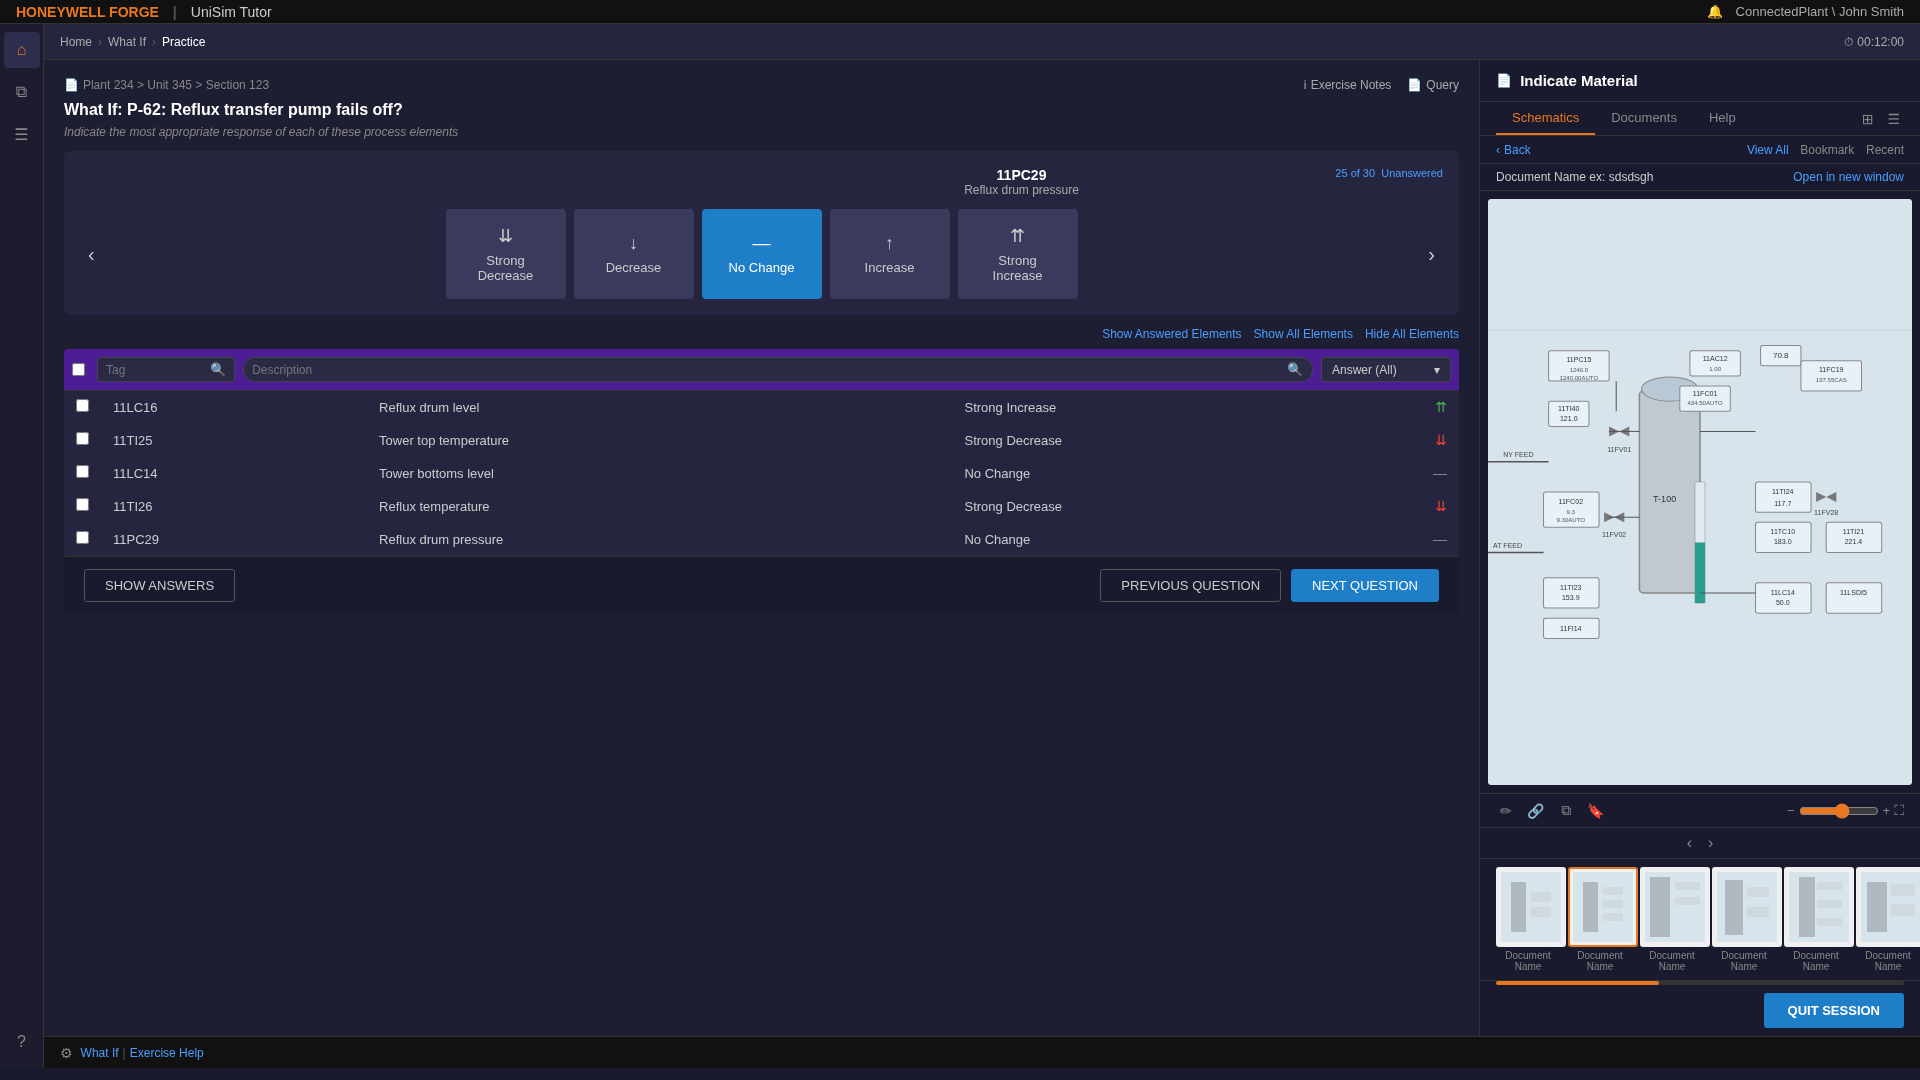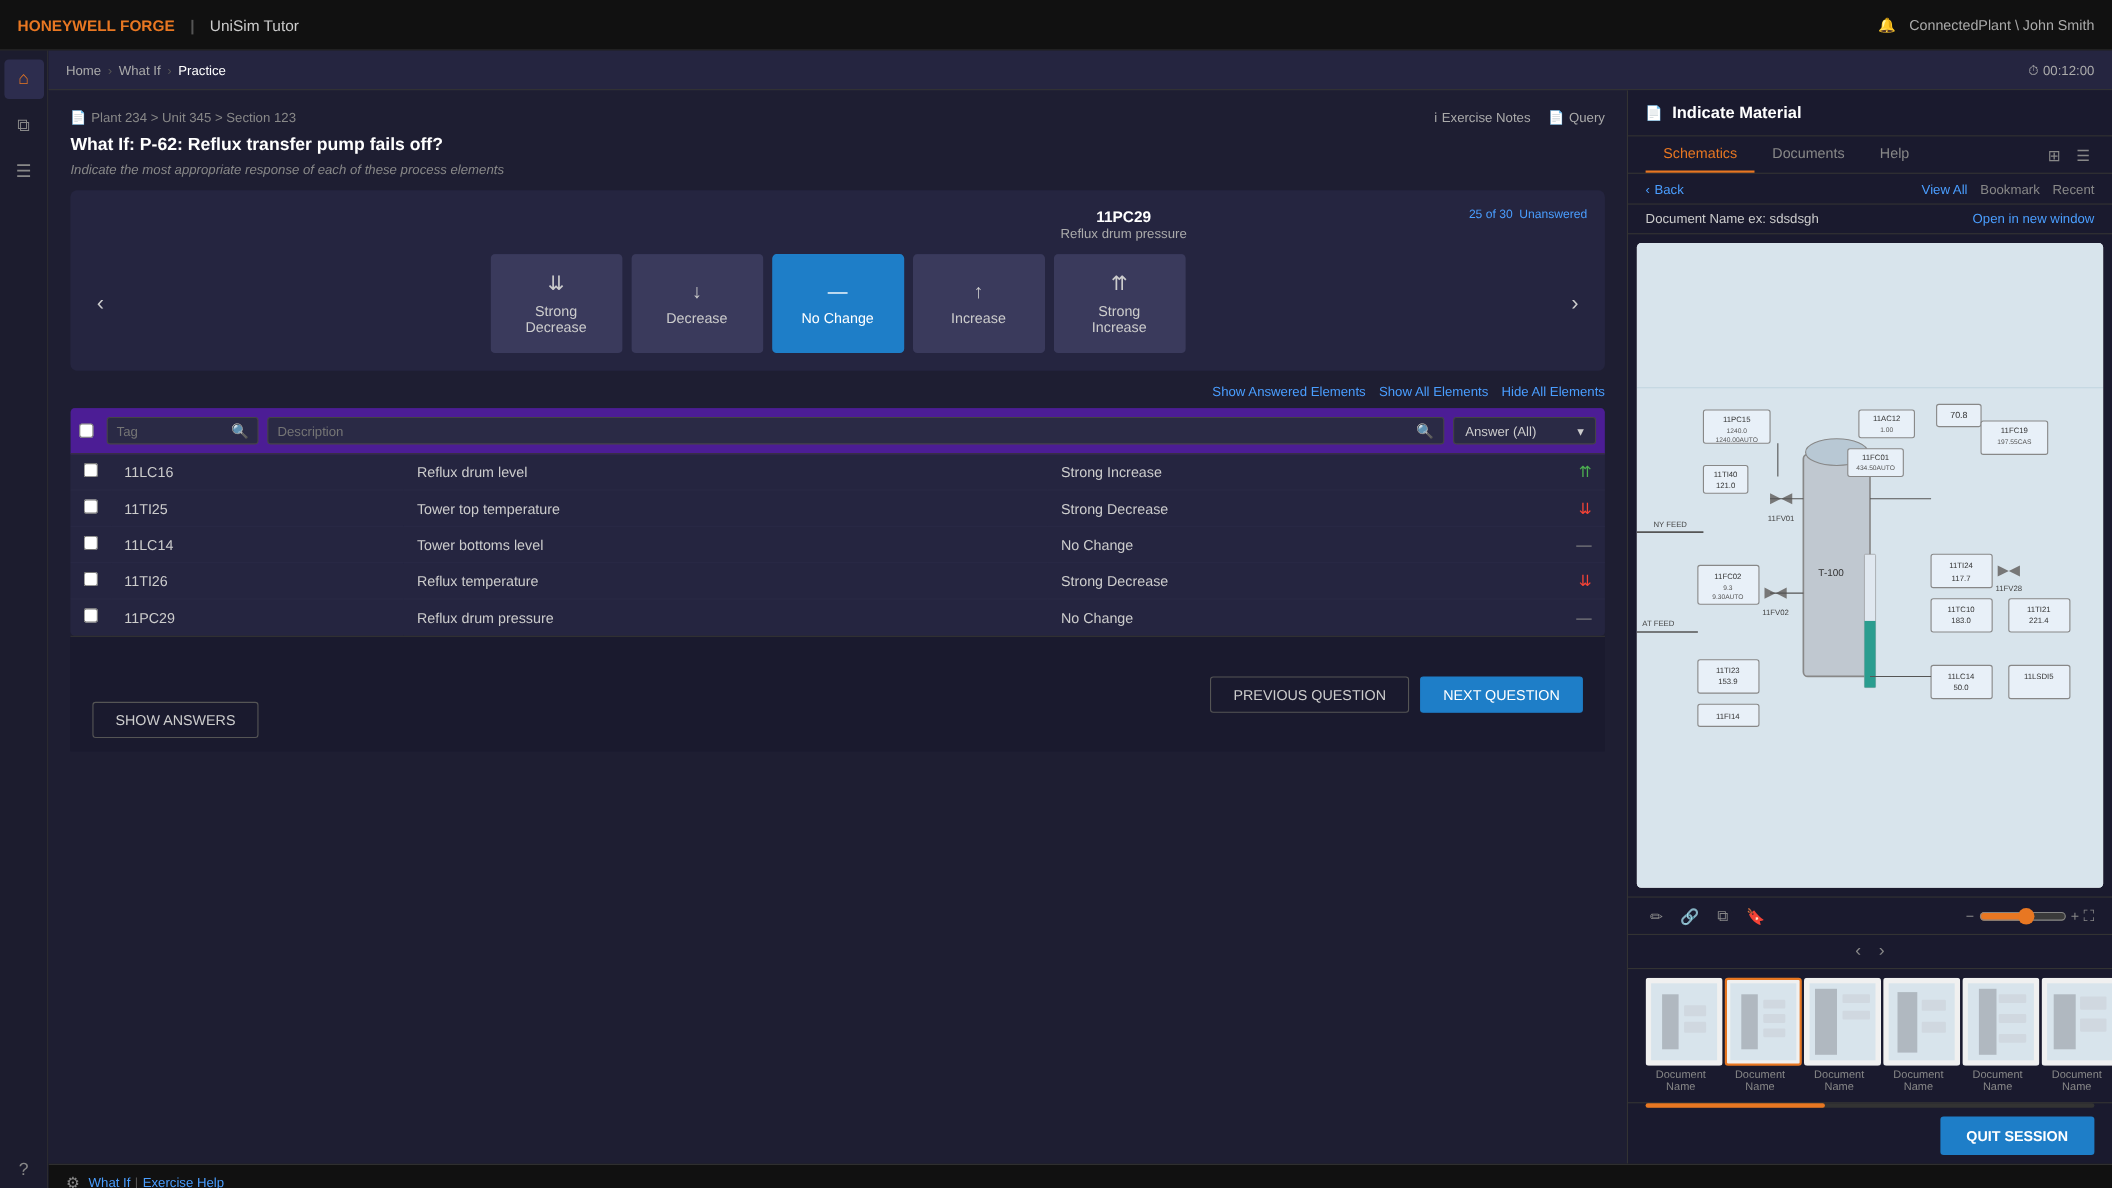--- a/index.html
+++ b/index.html
@@ -1,21 +1,21 @@
 <!DOCTYPE html>
 <html><head>
   <meta charset="utf-8">
   <style>
     * { box-sizing: border-box; margin: 0; padding: 0; }
     body { font-family: 'Segoe UI', Arial, sans-serif; background: #1a1a2e; color: #ccc; font-size: 13px; height: 1080px; width: 1920px; overflow: hidden; }
 
     
     .topbar {
       background: #111;
-      height: 46px;
+      height: 24px;
       display: flex;
       align-items: center;
       padding: 0 16px;
       border-bottom: 1px solid #333;
     }
     .topbar-brand {
       display: flex;
       align-items: center;
       gap: 8px;
       color: #e87722;
@@ -243,20 +243,21 @@
     .search-box input {
       background: none;
       border: none;
       color: #ccc;
       outline: none;
       font-size: 12px;
       width: 100px;
     }
     .desc-search {
       flex: 1;
+      border-radius: 12px;
     }
     .desc-search input { width: 100%; }
     .answer-filter {
       display: flex;
       align-items: center;
       gap: 4px;
       background: #2a2a45;
       border: 1px solid #444;
       border-radius: 3px;
       padding: 4px 10px;
@@ -290,21 +291,20 @@
       background: #1a1a2e;
     }
     .show-answers-btn {
       border: 1px solid #555;
       background: transparent;
       color: #ccc;
       padding: 8px 20px;
       border-radius: 3px;
       cursor: pointer;
       font-size: 13px;
-      margin-top: 47px;
     }
     .nav-buttons { display: flex; gap: 10px; }
     .nav-action-btn {
       padding: 8px 20px;
       border-radius: 3px;
       cursor: pointer;
       font-size: 13px;
       border: 1px solid #555;
       background: transparent;
       color: #ccc;

